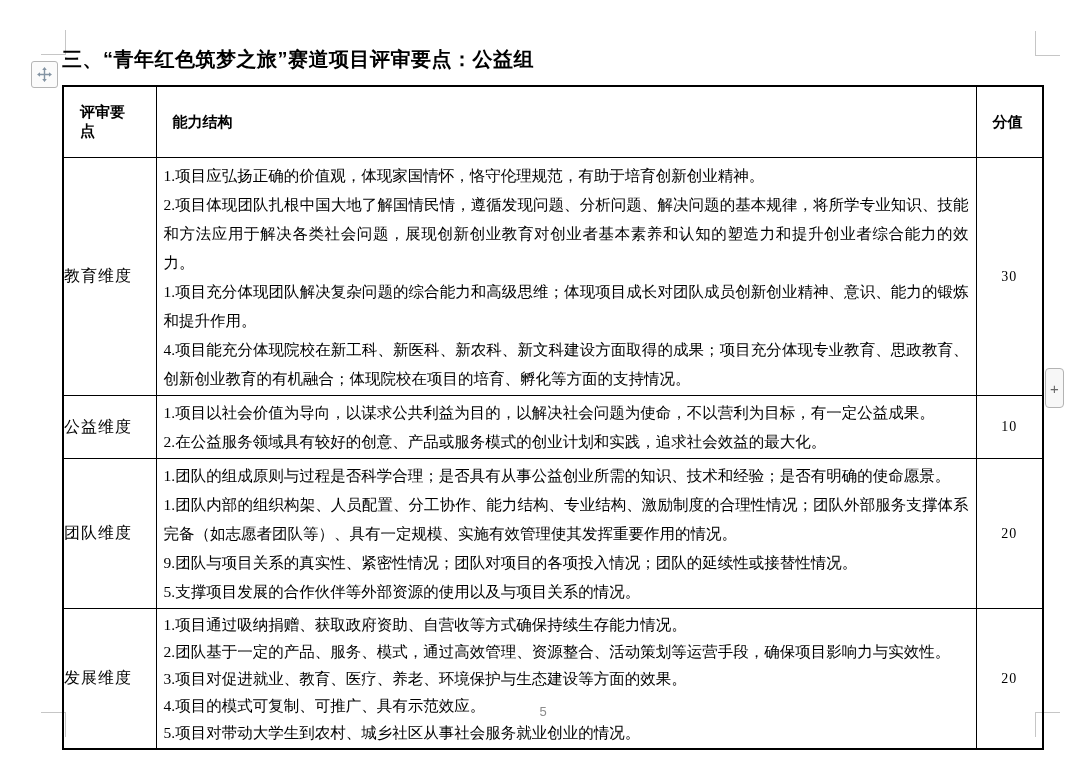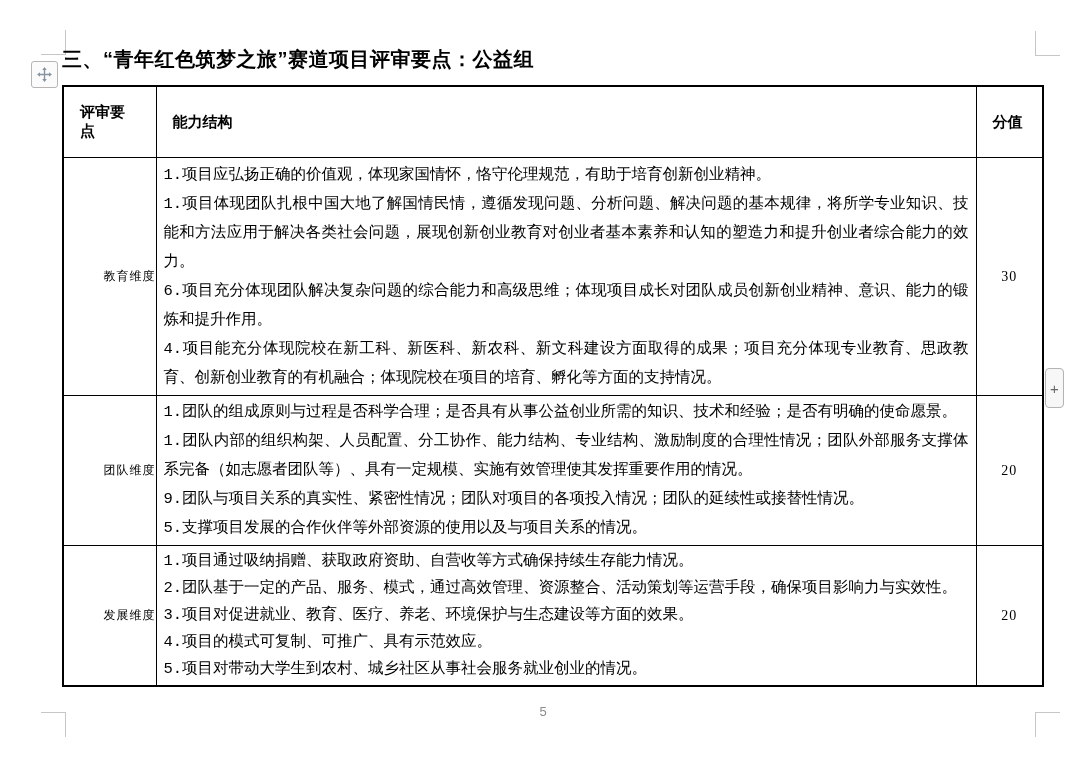--- a/index.html
+++ b/index.html
@@ -60,33 +60,33 @@
     vertical-align: middle;
   }
   table.review th {
     font-size: 15px;
     font-weight: bold;
     text-align: left;
     height: 27px;
     padding: 16px;
   }
   td.dim {
-    text-align: right;
-    font-size: 12px;
+    text-align: left;
+    font-size: 16px;
     letter-spacing: 1px;
     padding: 0;
   }
   td.content {
     padding: 2px 7px;
     font-size: 15.5px;
     line-height: 29px;
     text-align: justify;
     text-justify: inter-ideograph;
   }
-  td.content p { margin: 0; font-family: Liberation Mono, monospace; }
+  td.content p { margin: 0; }
   td.score {
     text-align: center;
     font-size: 14px;
     letter-spacing: 1px;
     padding: 6px;
   }
   tr.r-edu    > td { height: 238px; }
   tr.r-gongyi > td { height: 58px; }
   tr.r-tuandui> td { height: 149px; }
   tr.r-fazhan > td { height: 140px; }
@@ -148,27 +148,35 @@
         <tr class="r-header">
       <th>评审要点</th>
       <th>能力结构</th>
       <th>分值</th>
     </tr>
 
     <tr class="r-edu">
       <td class="dim">教育维度</td>
       <td class="content">
         <p>1.项目应弘扬正确的价值观，体现家国情怀，恪守伦理规范，有助于培育创新创业精神。</p>
-        <p>1.项目体现团队扎根中国大地了解国情民情，遵循发现问题、分析问题、解决问题的基本规律，将所学专业知识、技能和方法应用于解决各类社会问题，展现创新创业教育对创业者基本素养和认知的塑造力和提升创业者综合能力的效力。</p>
-        <p>6.项目充分体现团队解决复杂问题的综合能力和高级思维；体现项目成长对团队成员创新创业精神、意识、能力的锻炼和提升作用。</p>
+        <p>2.项目体现团队扎根中国大地了解国情民情，遵循发现问题、分析问题、解决问题的基本规律，将所学专业知识、技能和方法应用于解决各类社会问题，展现创新创业教育对创业者基本素养和认知的塑造力和提升创业者综合能力的效力。</p>
+        <p>1.项目充分体现团队解决复杂问题的综合能力和高级思维；体现项目成长对团队成员创新创业精神、意识、能力的锻炼和提升作用。</p>
         <p>4.项目能充分体现院校在新工科、新医科、新农科、新文科建设方面取得的成果；项目充分体现专业教育、思政教育、创新创业教育的有机融合；体现院校在项目的培育、孵化等方面的支持情况。</p>
       </td>
       <td class="score">30</td>
     </tr>
 
+    <tr class="r-gongyi">
+      <td class="dim">公益维度</td>
+      <td class="content">
+        <p>1.项目以社会价值为导向，以谋求公共利益为目的，以解决社会问题为使命，不以营利为目标，有一定公益成果。</p>
+        <p>2.在公益服务领域具有较好的创意、产品或服务模式的创业计划和实践，追求社会效益的最大化。</p>
+      </td>
+      <td class="score">10</td>
+    </tr>
 
     <tr class="r-tuandui">
       <td class="dim">团队维度</td>
       <td class="content">
         <p>1.团队的组成原则与过程是否科学合理；是否具有从事公益创业所需的知识、技术和经验；是否有明确的使命愿景。</p>
         <p>1.团队内部的组织构架、人员配置、分工协作、能力结构、专业结构、激励制度的合理性情况；团队外部服务支撑体系完备（如志愿者团队等）、具有一定规模、实施有效管理使其发挥重要作用的情况。</p>
         <p>9.团队与项目关系的真实性、紧密性情况；团队对项目的各项投入情况；团队的延续性或接替性情况。</p>
         <p>5.支撑项目发展的合作伙伴等外部资源的使用以及与项目关系的情况。</p>
       </td>
       <td class="score">20</td>

